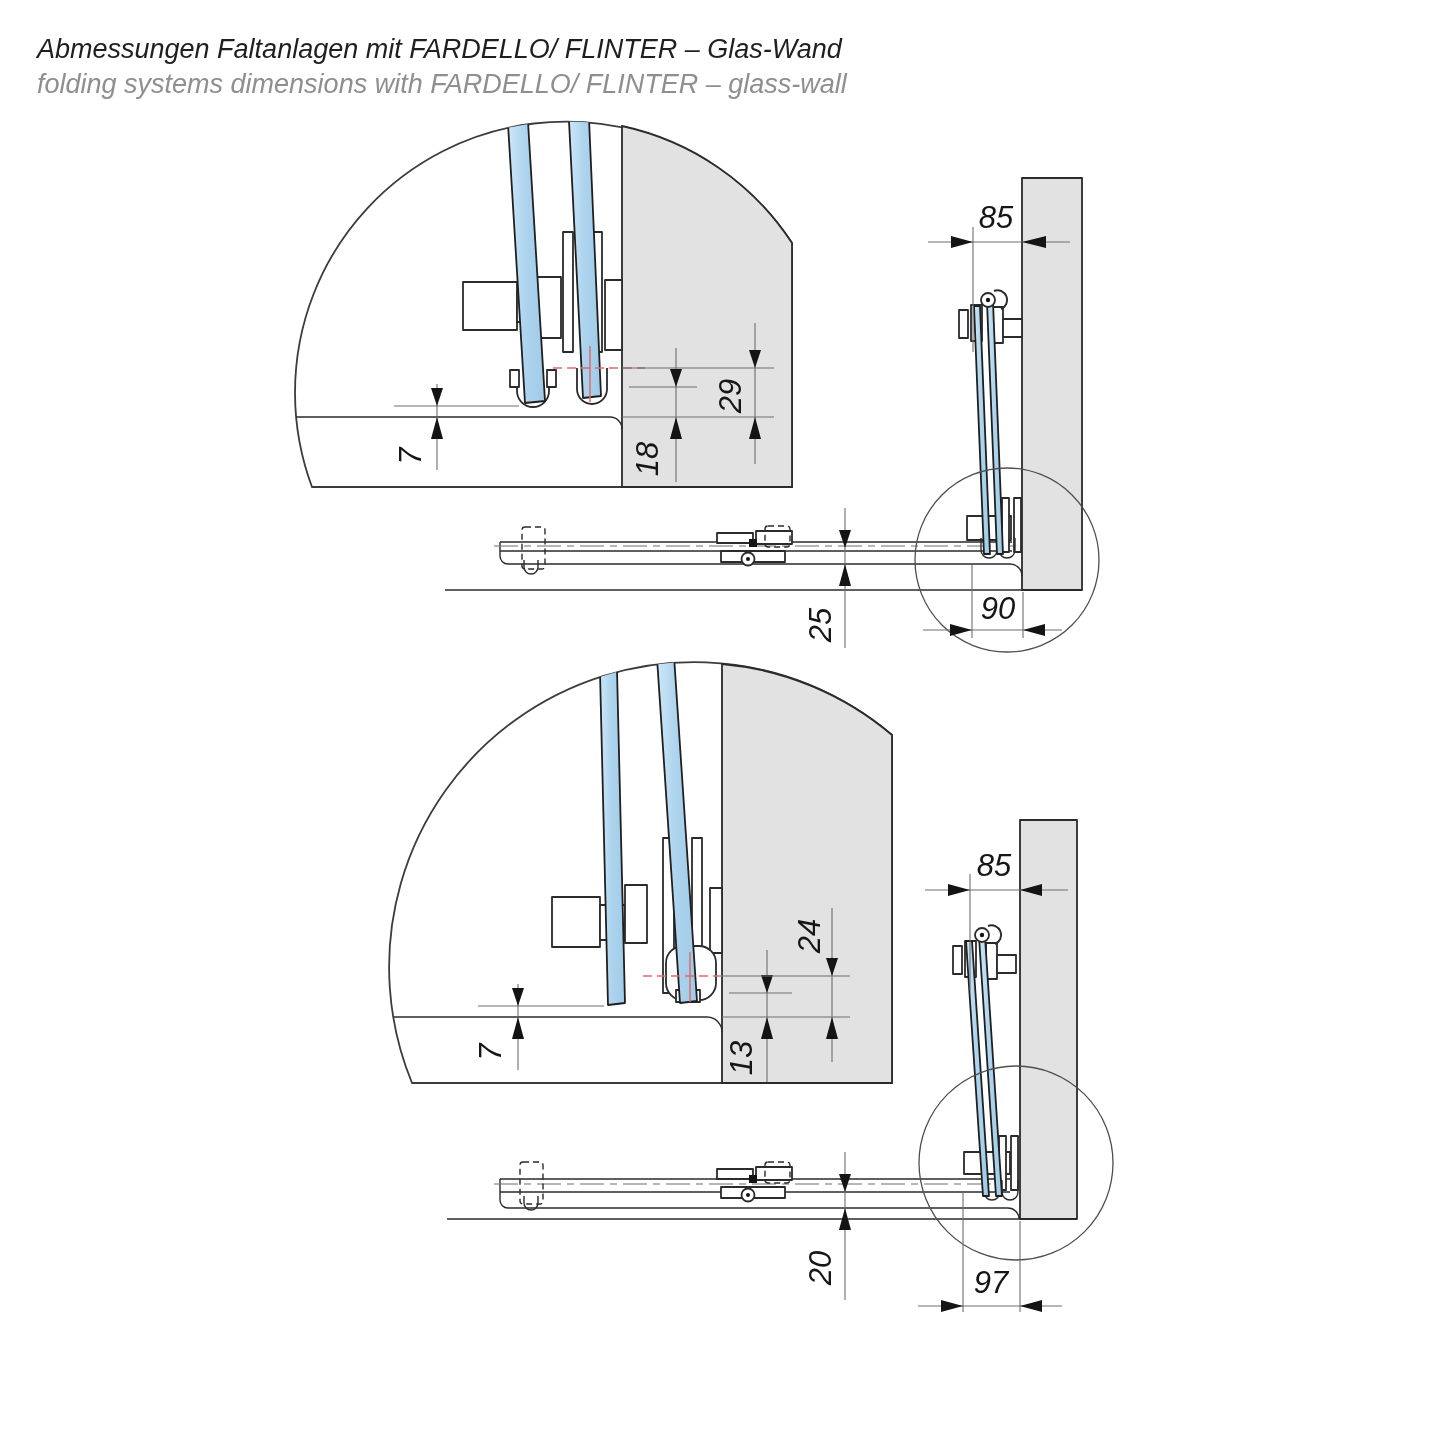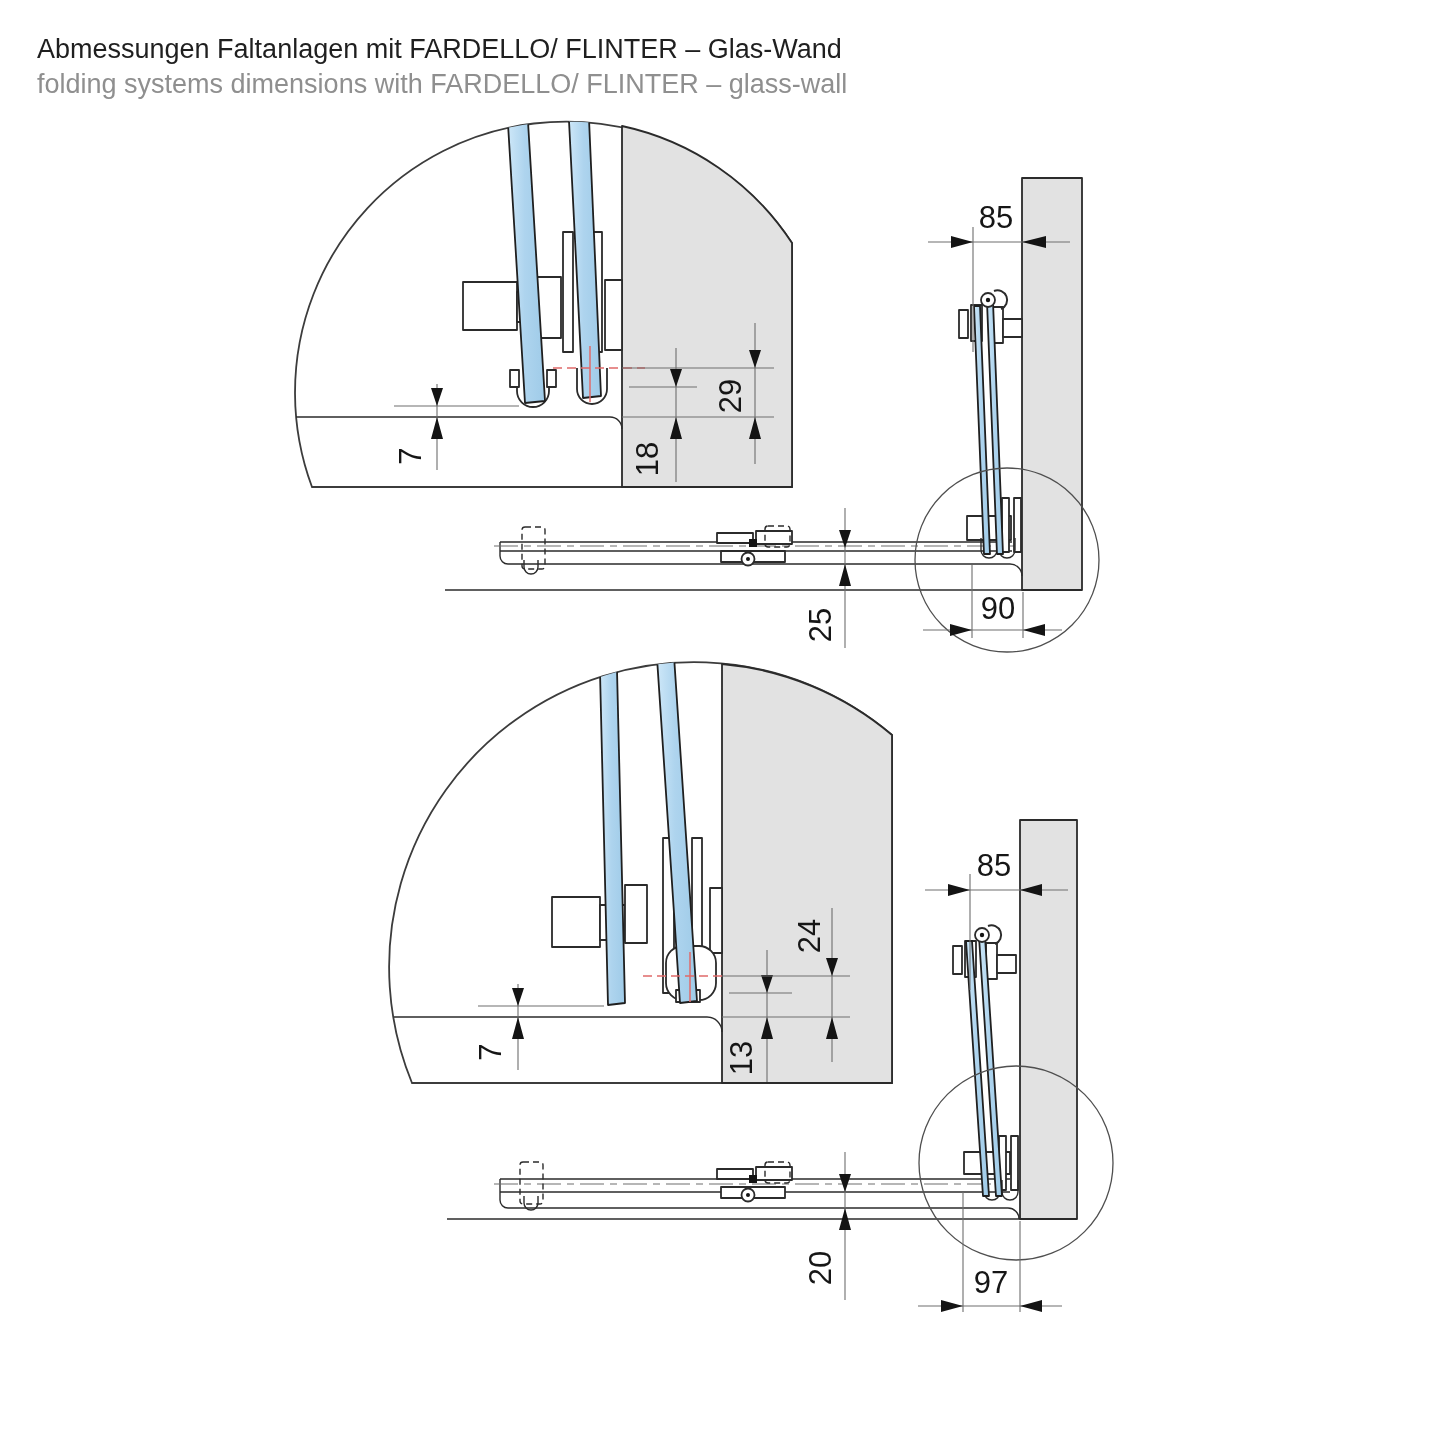--- a/index.html
+++ b/index.html
@@ -1,21 +1,21 @@
 <!DOCTYPE html>
 <html style="--glass: #b7d9f0; --wall: #e2e2e2; --pivot-red: #e06a6a; --line: #2b2b2b; --dim-line: #6e6e6e; --logo-gray: #c9c9c9; --title-gray: #8f8f8f;"><head>
 <meta charset="utf-8">
 <style>
   :root{
     --glass:#b7d9f0; --wall:#e2e2e2; --pivot-red:#e06a6a; --line:#2b2b2b;
     --dim-line:#6e6e6e; --logo-gray:#c9c9c9; --title-gray:#8f8f8f;
   }
   html,body{margin:0;padding:0;background:#fff;}
   .stage{position:relative;width:1258px;height:1445px;background:#fff;overflow:hidden;
-         font-family:"Liberation Sans", sans-serif;}
+         font-family:"Liberation Sans", sans-serif;font-style:italic;}
   svg{display:block}
   text{font-family:"Liberation Sans", sans-serif;}
   .t-main{font-size:27px;fill:#1f1f1f}
   .t-sub{font-size:27px;fill:var(--title-gray)}
   .dimtxt{font-size:31px;fill:#161616}
   .s{stroke:var(--line);stroke-width:2;fill:none;stroke-linejoin:round}
   .thin{stroke:var(--line);stroke-width:1.4;fill:none}
   .white{fill:#ffffff;stroke:var(--line);stroke-width:1.8;stroke-linejoin:round}
   .wall{fill:var(--wall);stroke:var(--line);stroke-width:1.8;stroke-linejoin:round}
   .bubble{fill:#ffffff;stroke:#3c3c3c;stroke-width:1.8}

